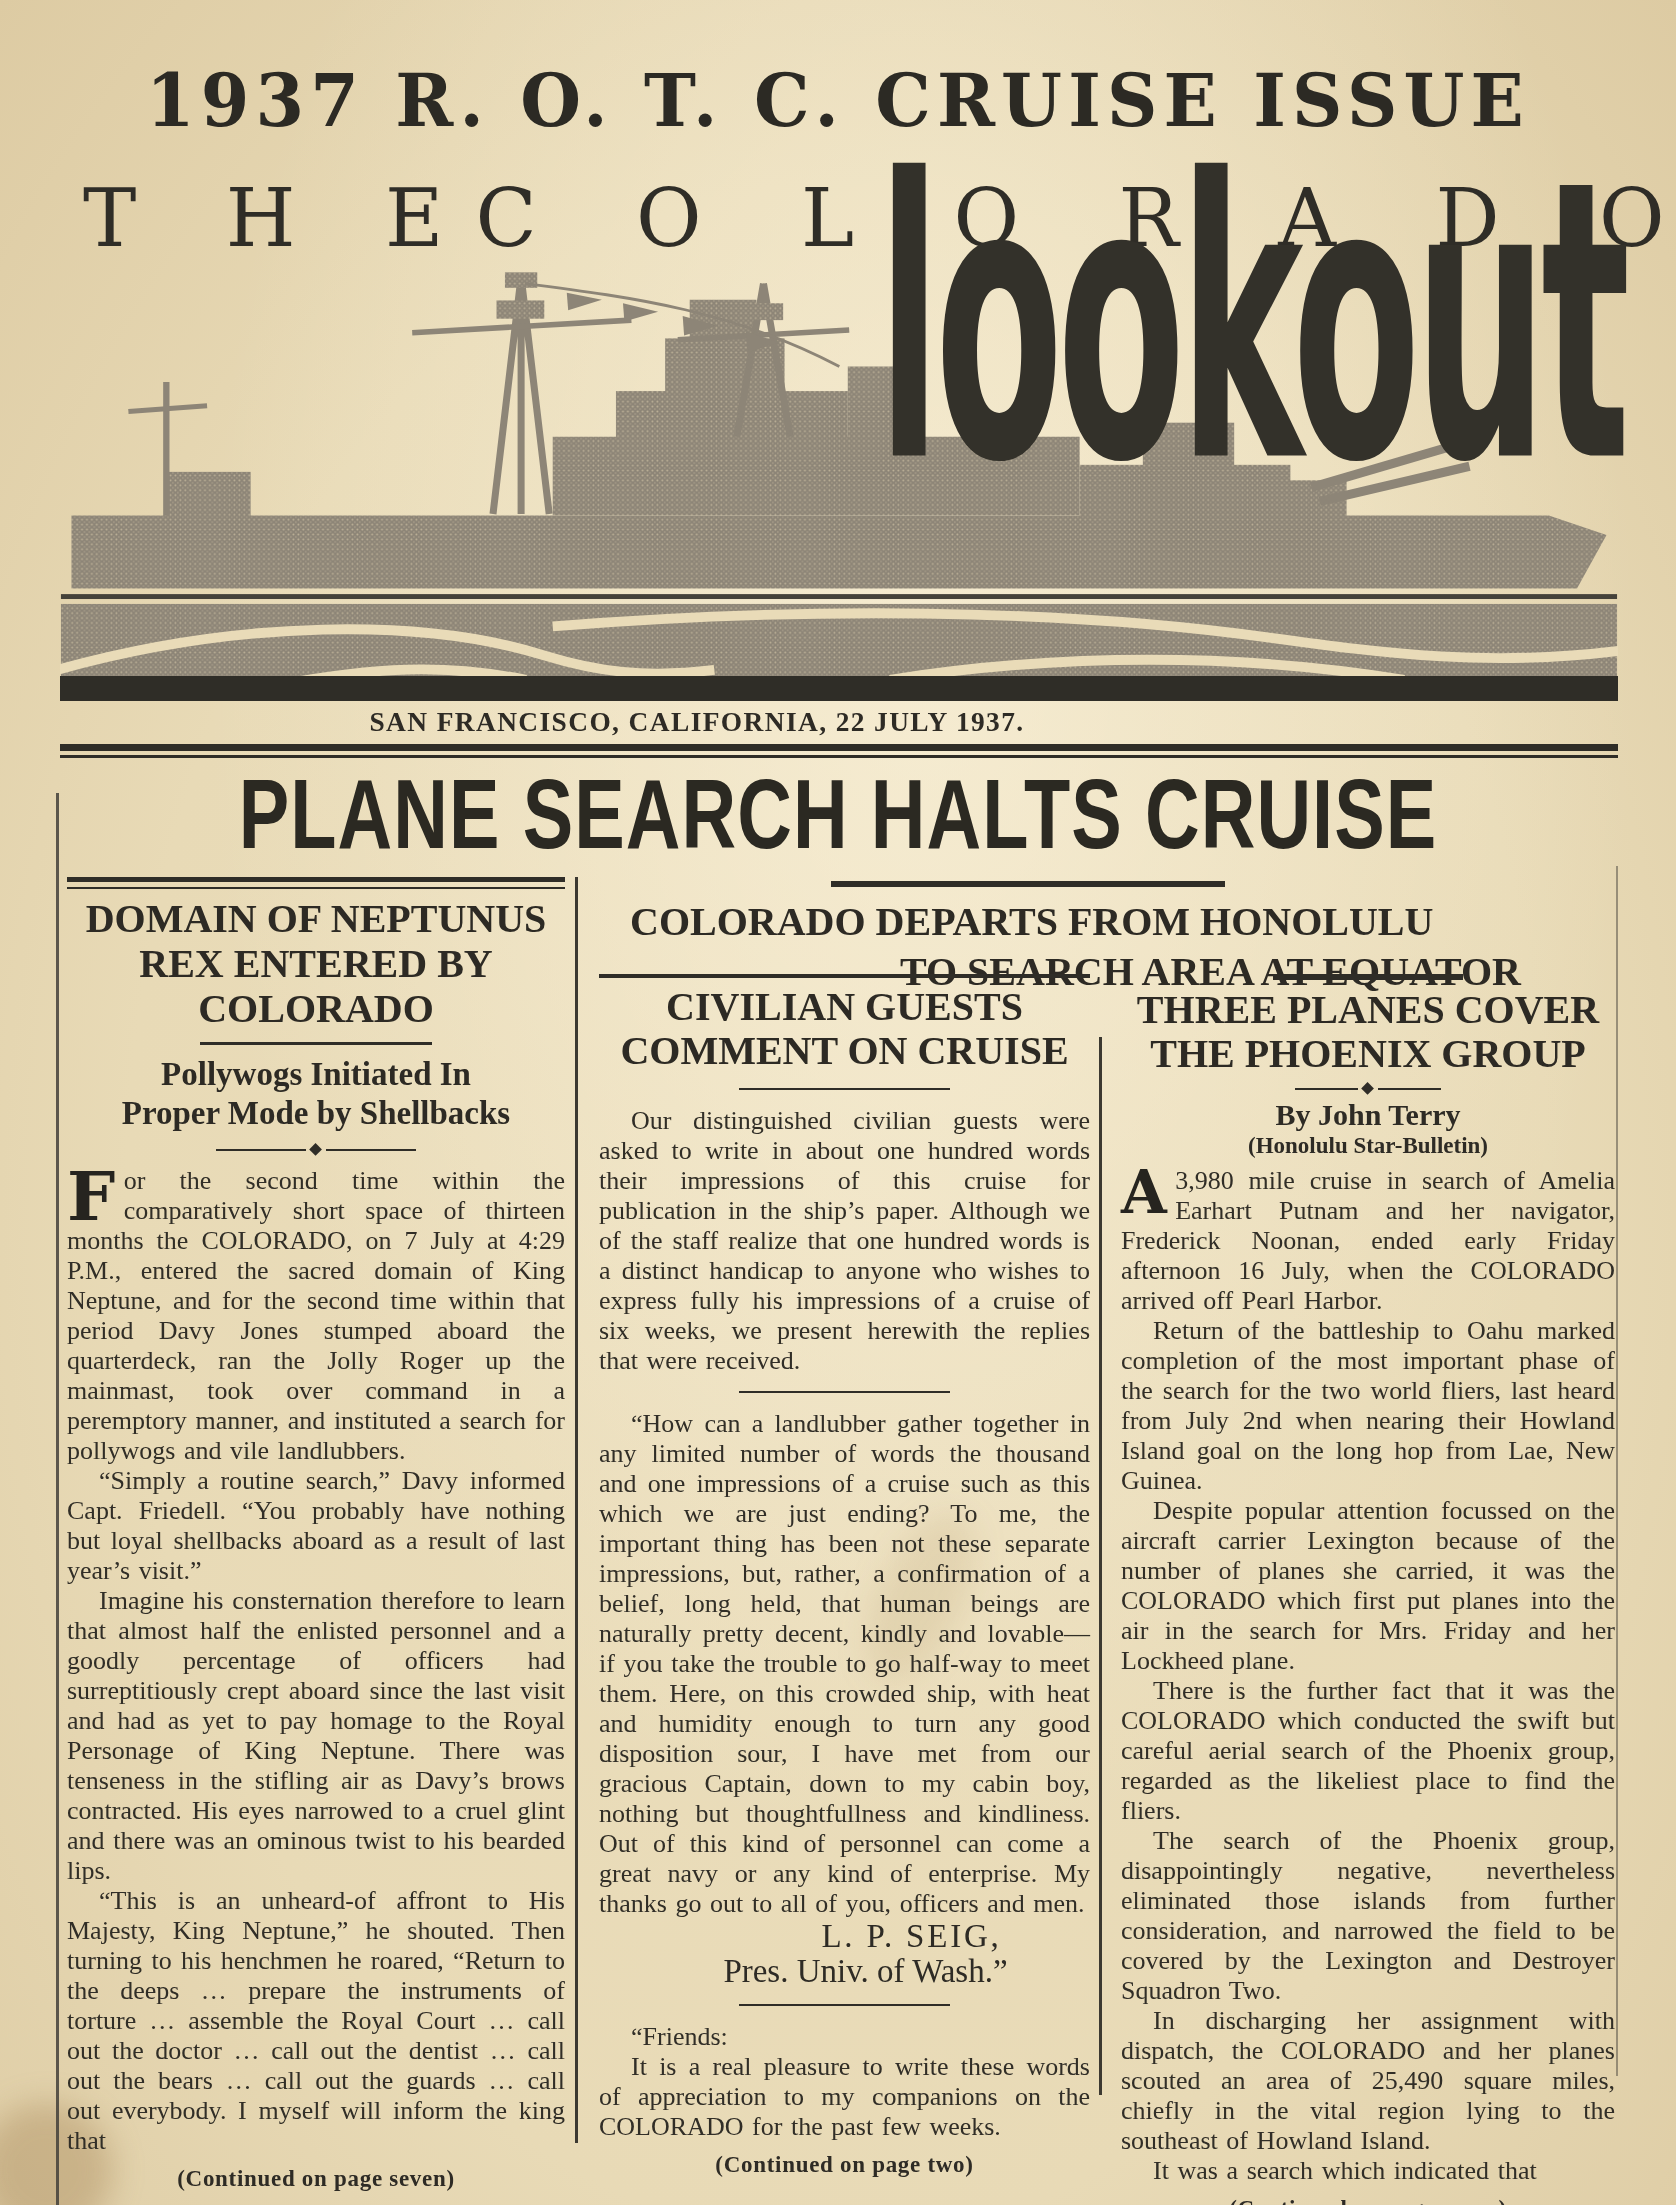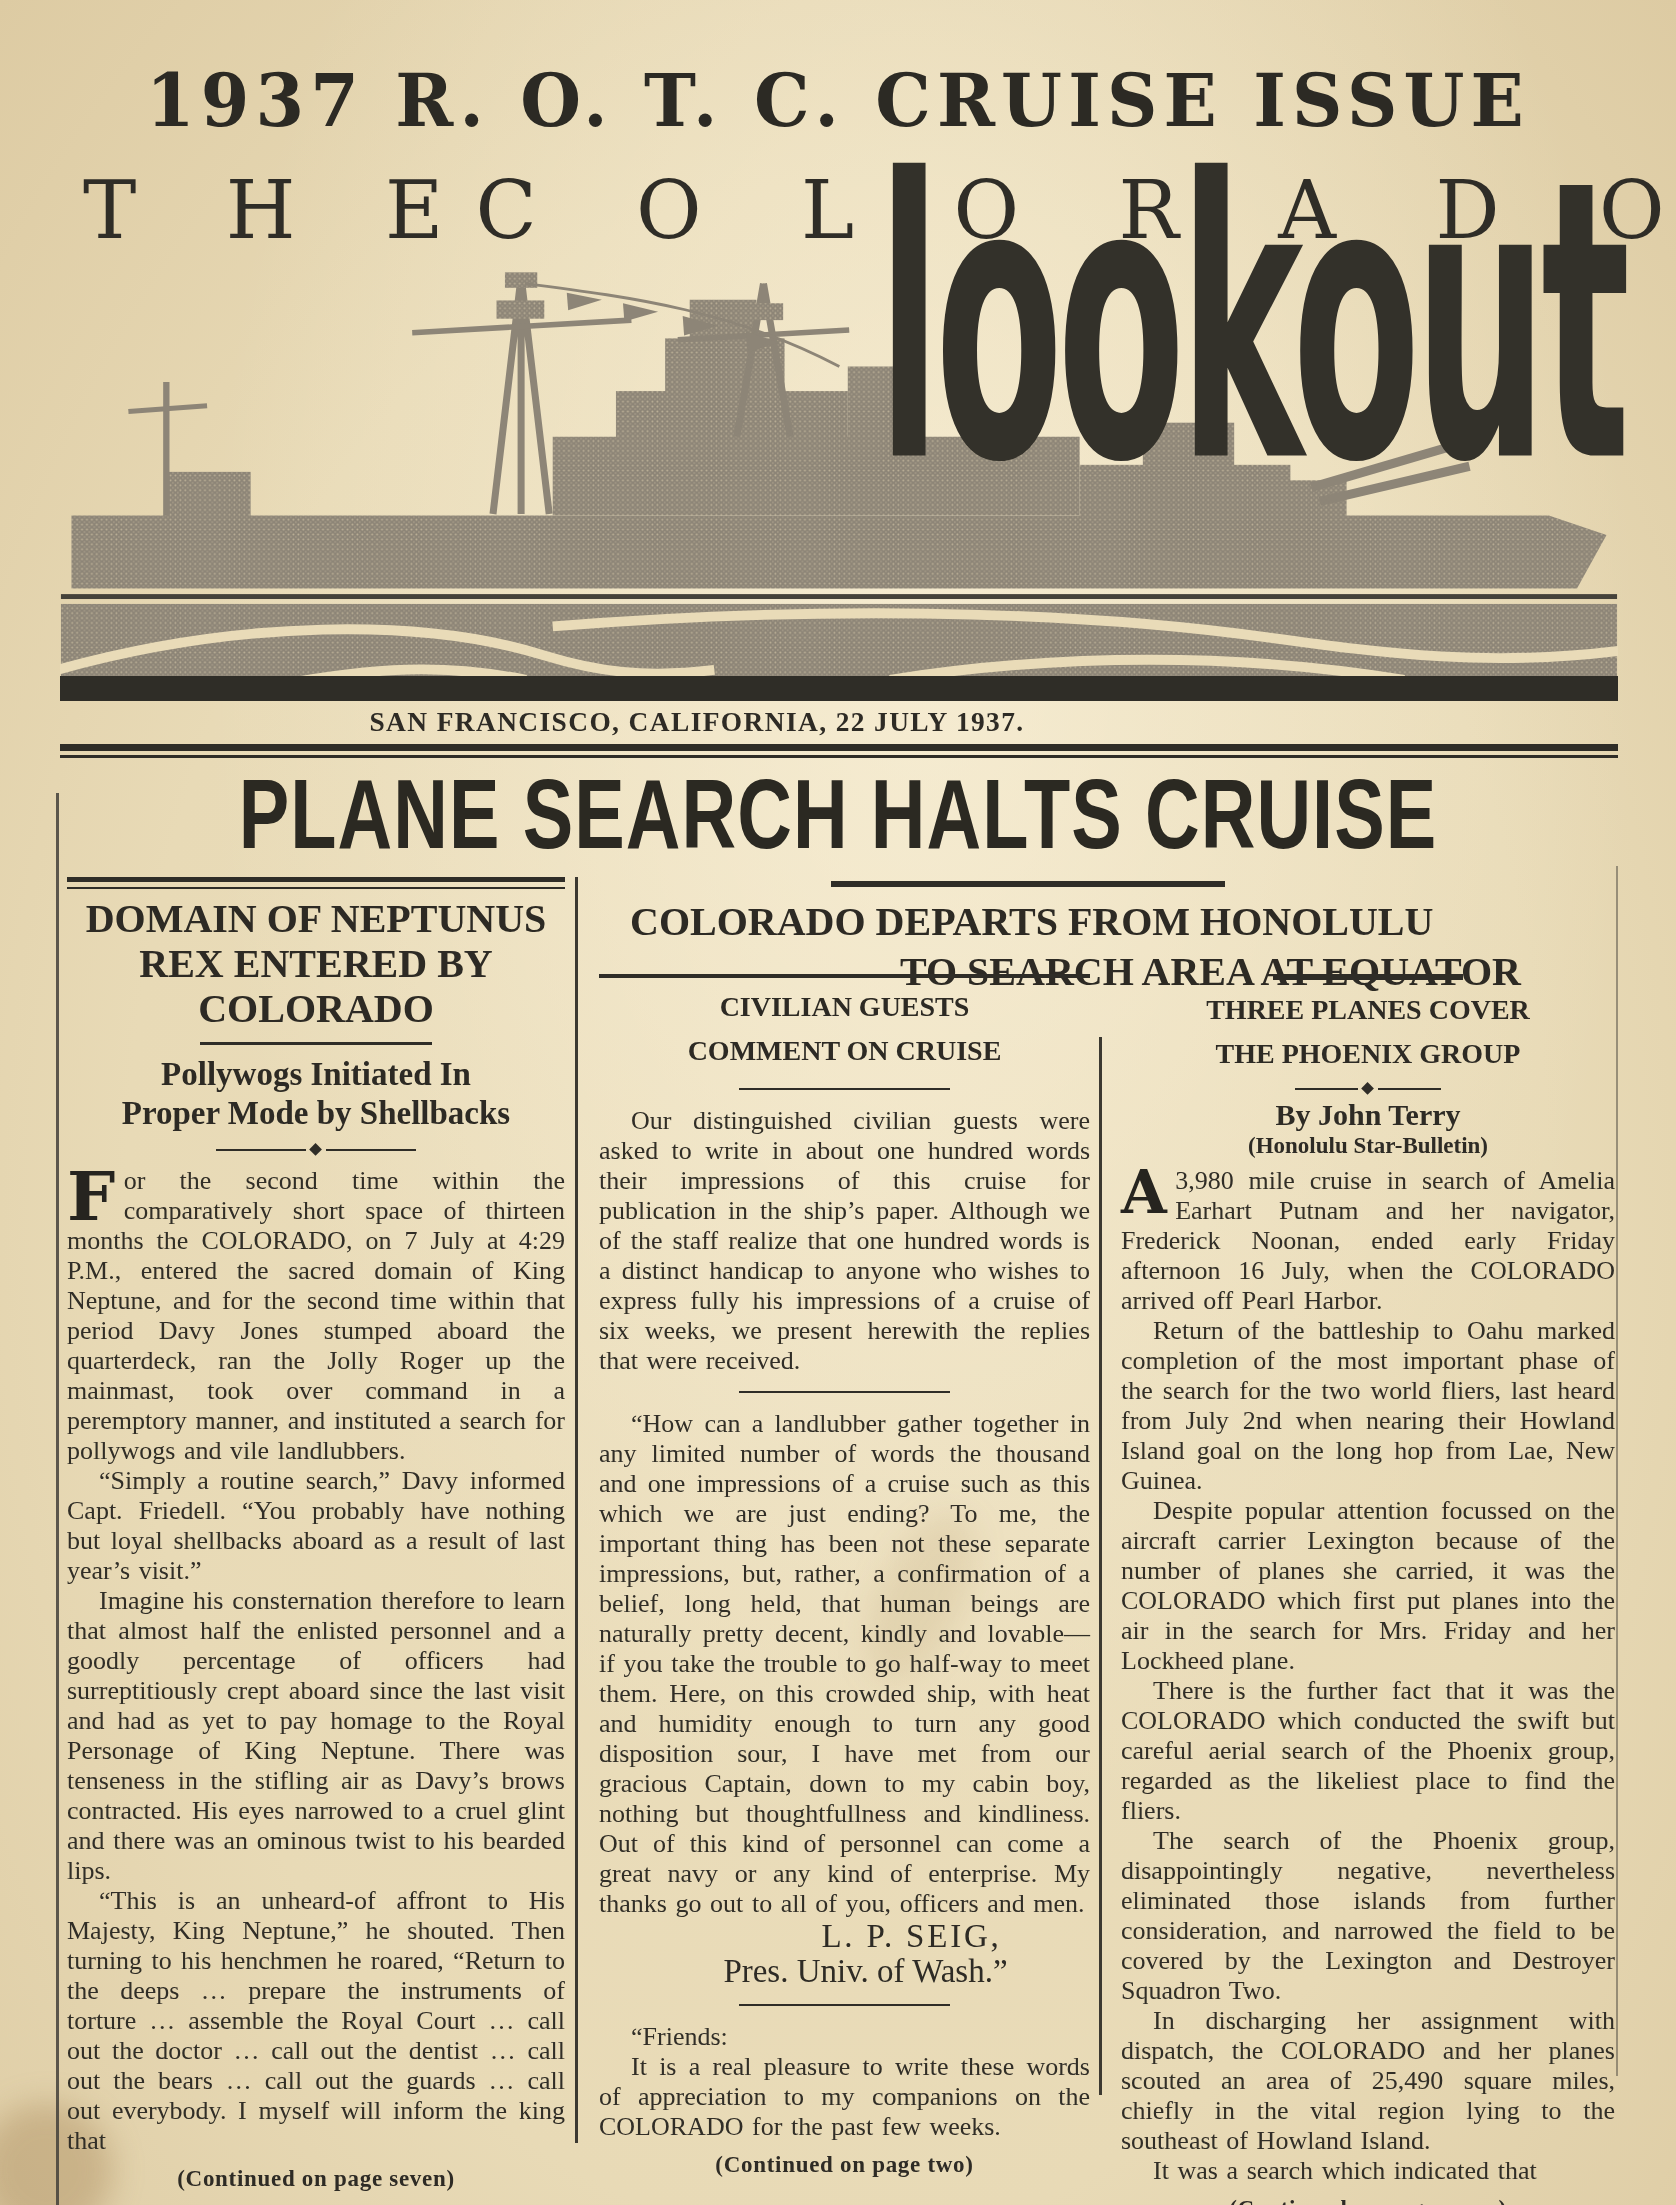--- a/index.html
+++ b/index.html
@@ -19,21 +19,21 @@
   .edge-left{position:absolute;left:56px;top:793px;width:2.8px;height:1412px;background:#43403a;opacity:.85;}
   .edge-right{position:absolute;left:1616px;top:866px;width:2.1px;height:1210px;background:#4a463e;opacity:.5;}
 
   
   .banner{
     position:absolute;top:58px;left:0;width:100%;text-align:center;
     font-family:"DejaVu Serif", serif;font-weight:bold;font-size:72px;
     letter-spacing:6.3px;color:#2c2a24;transform:scaleX(.97);white-space:nowrap;
   }
   .mast-letters{
-    position:absolute;top:164px;left:83px;width:1519px;
+    position:absolute;top:172px;left:83px;width:1519px;
     display:flex;justify-content:space-between;
     font-family:"DejaVu Serif", serif;font-size:80px;color:#2f2d27;white-space:nowrap;
   }
   .mast-the{letter-spacing:32px;}
   .mast-colorado{letter-spacing:37px;}
   .ship-wrap{position:absolute;top:233px;left:60px;width:1558px;height:444px;}
   .logo{
     position:absolute;left:717px;top:246px;width:907px;height:419px;
     display:flex;align-items:flex-start;justify-content:flex-end;pointer-events:none;
   }
@@ -72,21 +72,21 @@
   .double-rule{border-top:5.6px solid #2f2d27;border-bottom:2.1px solid #2f2d27;height:4.9px;}
   .full-rule{height:3.5px;background:#2f2d27;}
   .short-rule{height:2.8px;background:#2f2d27;width:232px;margin:11.3px auto 9.8px;}
   .short-rule-c{height:5.6px;background:#2f2d27;width:190px;margin:0 auto 8.4px;}
   .sh-rule{height:6.3px;background:#2f2d27;width:394px;margin-left:232px;margin-bottom:11.3px;}
 
   .col-head{
     font-family:"Liberation Serif", serif;font-weight:bold;text-align:center;
     font-size:40px;line-height:45px;color:#2d2a24;margin-top:7px;
   }
-  .col-head-sm{font-size:28px;line-height:44px;}
+  .col-head-sm{font-size:40px;line-height:44px;}
   .subhead{font-weight:bold;text-align:center;font-size:33px;line-height:39px;color:#2d2a24;}
 
   .sh-line{font-family:"Liberation Serif", serif;font-weight:bold;font-size:40px;line-height:46px;color:#2d2a24;white-space:nowrap;}
   .sh-line1{padding-left:31px;}
   .sh-line2{padding-left:301px;margin-top:4px;}
 
   .diamond-rule{display:flex;align-items:center;justify-content:center;margin:12.7px auto 7px;}
   .diamond-rule .ln{height:2.1px;background:#2f2d27;width:90px;}
   .diamond-rule .dia{width:9.1px;height:9.1px;background:#2f2d27;transform:rotate(45deg);margin:0 5.6px;}
 

